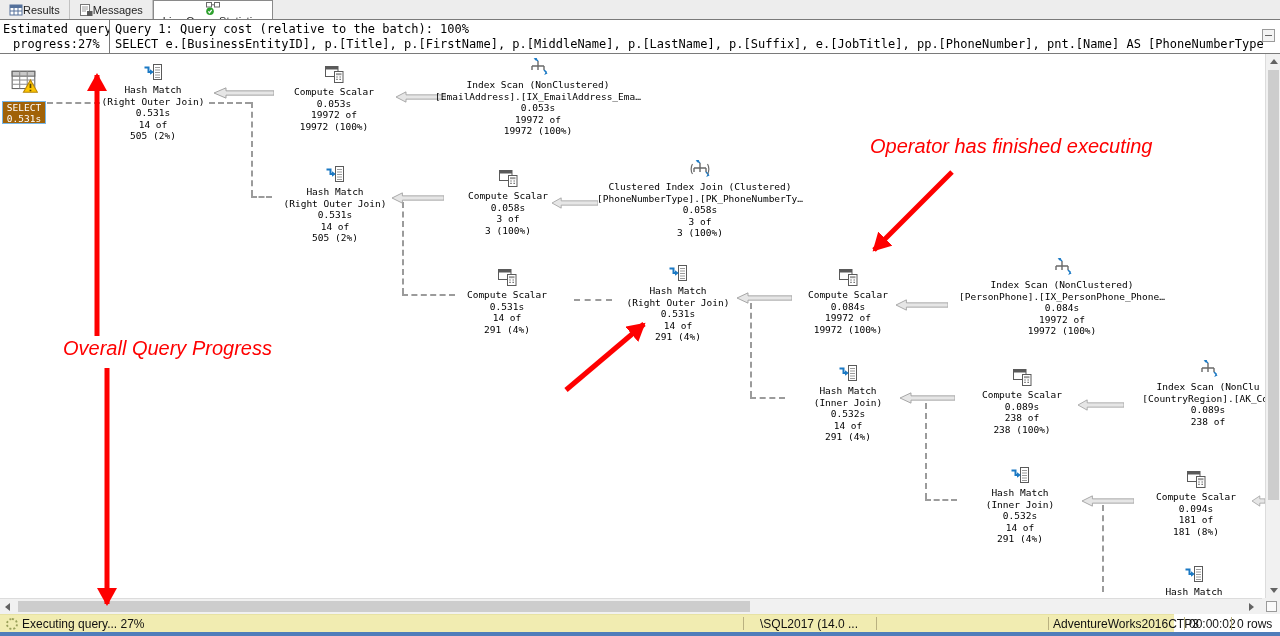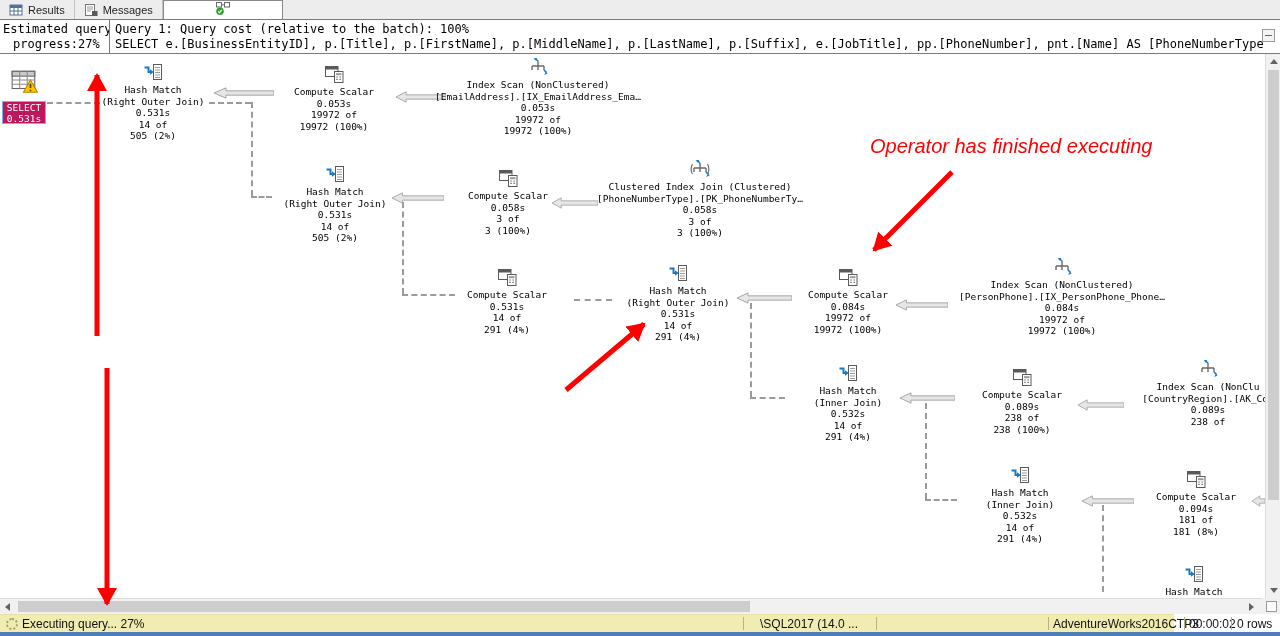--- a/index.html
+++ b/index.html
@@ -3,21 +3,21 @@
 <meta charset="utf-8">
 <style>
   * { margin:0; padding:0; box-sizing:border-box; }
   html,body { width:1280px; height:636px; overflow:hidden; background:#fff;
               font-family:"Liberation Sans", sans-serif; }
   #screen { position:relative; width:1280px; height:636px; background:#fff; }
 
   
   .tabbar { position:absolute; left:0; top:0; width:1280px; height:19px;
             background:#ededed; display:flex; align-items:stretch; }
-  .tab { display:flex; align-items:center; gap:5px; padding:0 9px;
+  .tab { display:flex; align-items:center; padding:0 9px;
          font-size:11px; color:#1e1e1e; background:#ededed;
          border-right:1px solid #c2c2c2; cursor:default; }
   .tab.active { background:#ffffff; border:1px solid #8a8a8a; border-bottom:none;flex-direction:column; }
   .tab svg { flex:0 0 auto; }
 
   
   .phead { position:absolute; left:0; top:19px; width:1280px; height:35px;
            border-top:1px solid #7a7a7a; border-bottom:1px solid #7a7a7a;
            background:#fff; display:flex;
            font-family:"DejaVu Sans Mono", monospace; font-size:12px; color:#000; }
@@ -33,21 +33,21 @@
   
   .plan { position:absolute; left:0; top:54px; width:1280px; height:544px;
           background:#fff; overflow:hidden;
           font-family:"DejaVu Sans Mono", monospace; }
   .node { position:absolute; text-align:center; z-index:2; }
   .node .nicon { width:20px; height:20px; margin:0 auto 2px auto; display:block; }
   .node .nl { font-size:9.5px; line-height:11.5px; color:#000; white-space:nowrap; }
 
   .sel-icon { position:absolute; left:10px; top:14px; z-index:3; }
   .sel-box { position:absolute; left:2px; top:47px; width:44px; height:23px;
-             background:#be185d; border:1px solid #77b5e8; z-index:3;
+             background:#a16207; border:1px solid #77b5e8; z-index:3;
              color:#fff; text-align:center; }
   .sel-box .nl { font-size:9.5px; line-height:11px; }
 
   .barrow { position:absolute; height:12px; z-index:1; }
   .dashv { position:absolute; width:0; border-left:2px dashed #9b9b9b; z-index:1; }
   .dashh { position:absolute; height:0; border-top:2px dashed #9b9b9b; z-index:1; }
 
   
   .vscroll { position:absolute; left:1265px; top:54px; width:15px; height:544px;
              background:#f1f1f1; border-left:1px solid #dcdcdc; z-index:6; }
@@ -405,20 +405,21 @@
     <div class="ssep" style="left:1048px"></div>
     <div class="stext" style="left:1053px">AdventureWorks2016CTP3</div>
     <div class="ssep" style="left:1184px"></div>
     <div class="stext" style="left:1189px">00:00:02</div>
     <div class="ssep" style="left:1231px"></div>
     <div class="stext" style="left:1237px">0 rows</div>
   </div>
   <div class="bluestrip"></div>
 
   <div class="ann" style="left:870px;top:134px">Operator has finished executing</div>
+  <div class="ann" style="left:63px;top:336px">Overall Query Progress</div>
 
   <svg id="redoverlay">
     <defs>
       <marker id="ah" markerUnits="userSpaceOnUse" markerWidth="22" markerHeight="20" refX="16" refY="10" orient="auto">
         <path d="M0 0 L18 10 L0 20 Z" fill="#fe0000"></path>
       </marker>
     </defs>
     <line x1="952" y1="172" x2="874" y2="250" stroke="#fe0000" stroke-width="5" marker-end="url(#ah)"></line>
     <line x1="566" y1="390" x2="644" y2="324" stroke="#fe0000" stroke-width="5" marker-end="url(#ah)"></line>
     <line x1="97" y1="336" x2="97" y2="75" stroke="#fe0000" stroke-width="5" marker-end="url(#ah)"></line>

